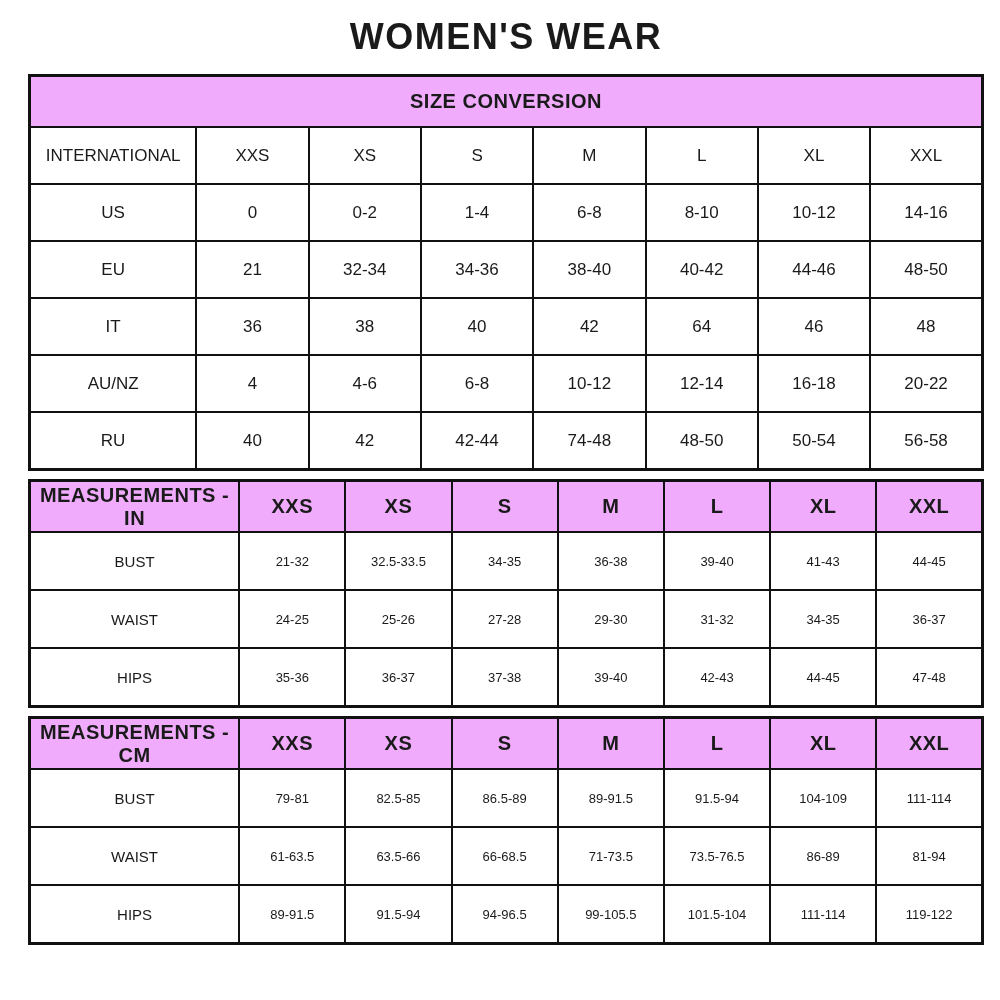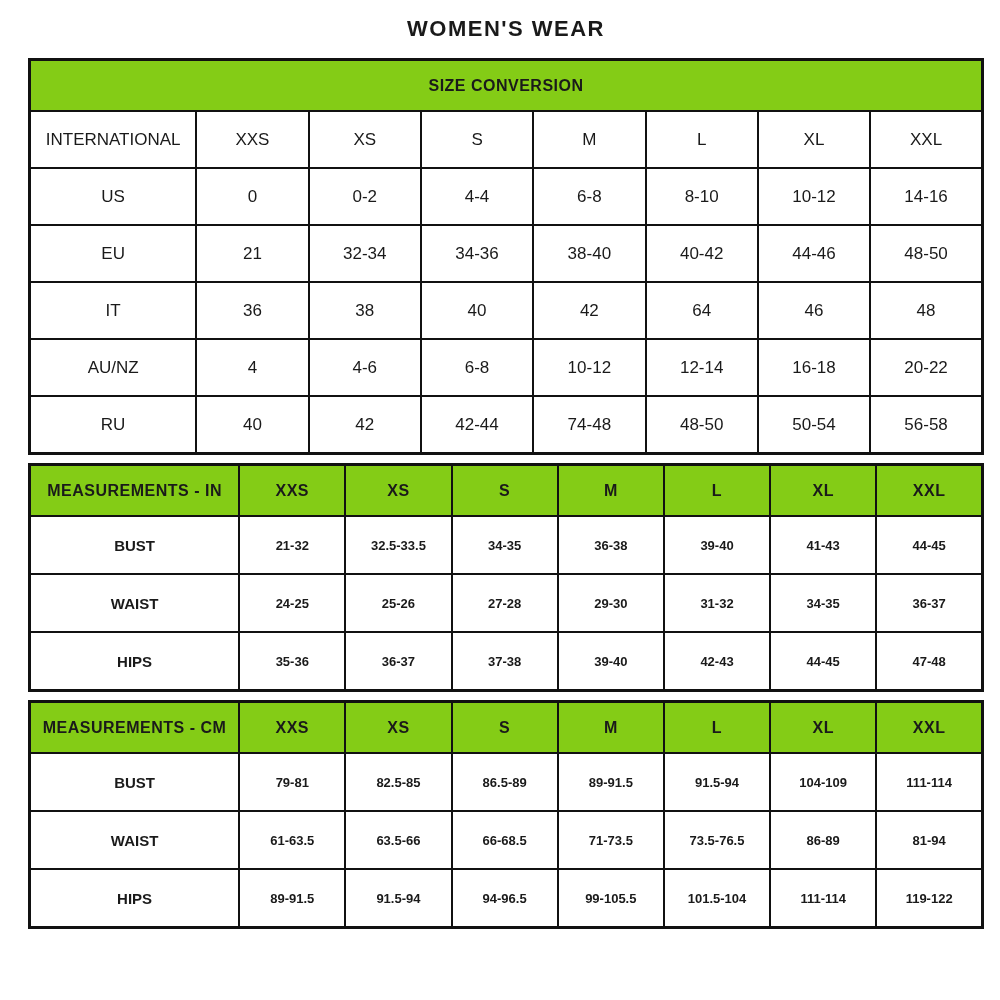--- a/index.html
+++ b/index.html
@@ -11,53 +11,53 @@
     font-family: "Liberation Sans", sans-serif;
     color: #1a1a1a;
   }
   .page {
     box-sizing: border-box;
     width: 1000px;
     padding: 10px 16px 0 28px;
   }
   .title {
     text-align: center;
-    font-size: 22px;
+    font-size: 36px;
     font-weight: bold;
     letter-spacing: 1.5px;
     margin: 6px 0 16px 0;
   }
   table {
     border-collapse: collapse;
     table-layout: fixed;
     width: 956px;
     margin: 0 0 8px 0;
     border: 3px solid #111111;
   }
   th, td {
     border: 2px solid #111111;
     text-align: center;
     vertical-align: middle;
     padding: 0 2px;
     overflow: hidden;
   }
   
   .banner, .hdr {
-    background: #84cc16;
+    background: #f0abfc;
     font-weight: bold;
-    font-size: 16px;
+    font-size: 20px;
     letter-spacing: 0.5px;
     height: 49px;
   }
   
   .tbl-conv td { height: 55px; font-size: 17px; font-weight: normal; }
   .tbl-conv col.c-label { width: 17.5%; }
   
   .tbl-meas col.c-label { width: 22%; }
-  .tbl-meas td { height: 56px; font-size: 13px; font-weight: bold; }
+  .tbl-meas td { height: 56px; font-size: 13px; }
   .tbl-meas td.lbl { font-size: 15px; }
 </style>
 </head>
 <body>
 
 <div class="page">
 
   <h1 class="title">WOMEN'S WEAR</h1>
 
   <table class="tbl-conv">
@@ -82,21 +82,21 @@
       <td>S</td>
       <td>M</td>
       <td>L</td>
       <td>XL</td>
       <td>XXL</td>
     </tr>
     <tr>
       <td class="lbl">US</td>
       <td>0</td>
       <td>0-2</td>
-      <td>4-4</td>
+      <td>1-4</td>
       <td>6-8</td>
       <td>8-10</td>
       <td>10-12</td>
       <td>14-16</td>
     </tr>
     <tr>
       <td class="lbl">EU</td>
       <td>21</td>
       <td>32-34</td>
       <td>34-36</td>

